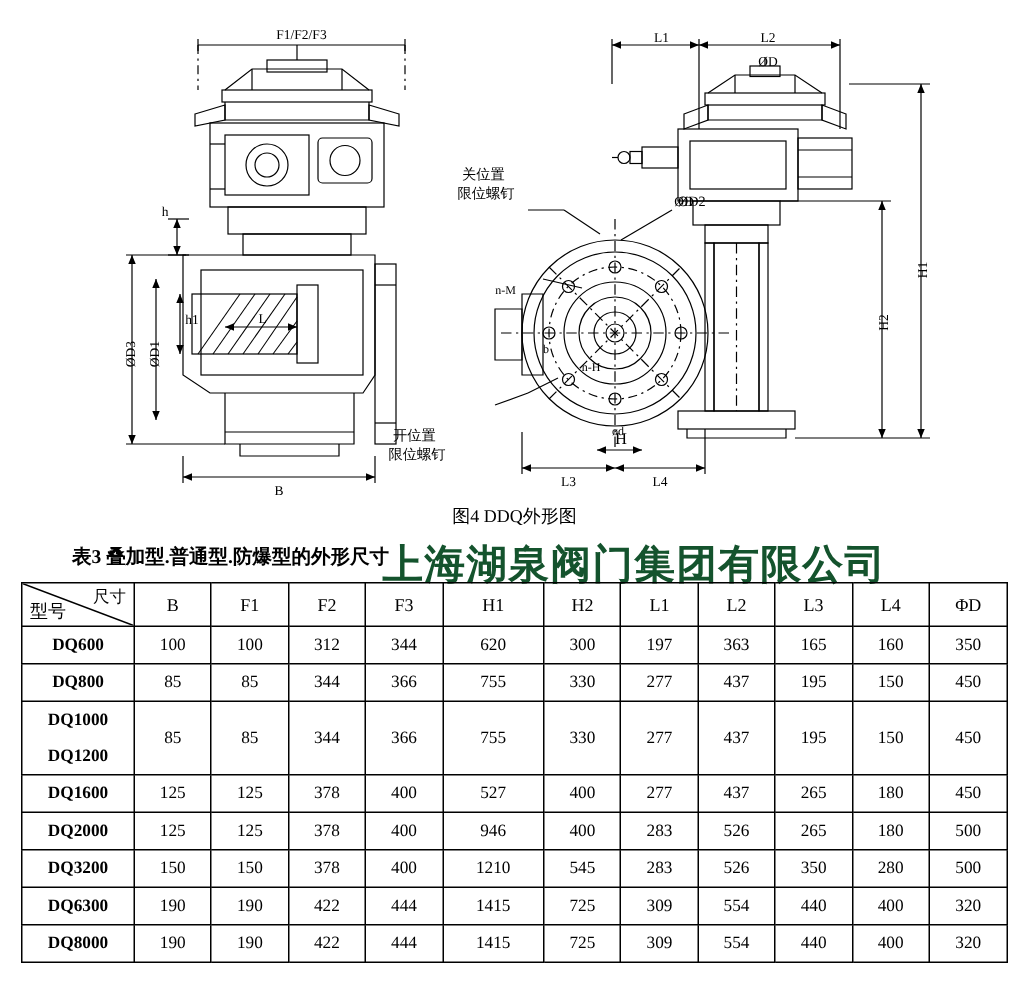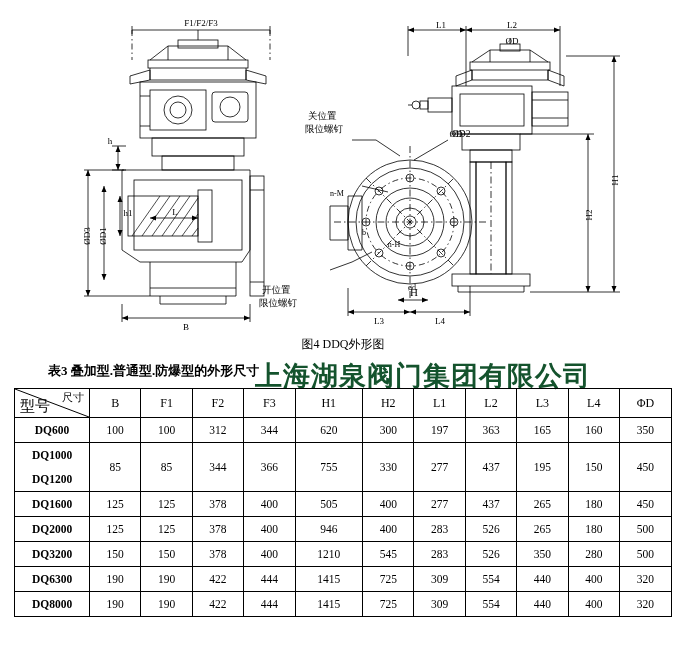--- a/index.html
+++ b/index.html
@@ -21,21 +21,21 @@
   .tbl-title{position:absolute;left:48px;top:362px;font-size:13px;font-weight:bold;}
 
   
   .tbl-wrap{position:absolute;left:14px;top:388px;width:658px;}
   table{border-collapse:collapse;width:658px;font-size:11.5px;}
   table td,table th{border:1px solid #000;text-align:center;padding:0;height:24px;font-weight:normal;}
   .hdr td{height:28px;font-size:12px;}
   .corner{position:relative;width:74px;padding:0;}
   .corner .diag{position:absolute;left:0;top:0;width:100%;height:100%;}
   .corner .t1{position:absolute;right:5px;top:1px;font-size:11px;}
-  .corner .t2{position:absolute;left:5px;bottom:1px;font-size:15px;}
+  .corner .t2{position:absolute;left:5px;bottom:1px;font-size:12px;}
   td.model{width:74px;font-weight:bold;}
   .two-line{line-height:1.05;}
   .two-line div{height:24px;line-height:24px;}
   .note{position:absolute;left:46px;top:642px;font-size:12px;}
 </style>
 </head>
 <body>
 
 <div class="page">
 
@@ -296,20 +296,34 @@
           <td>344</td>
           <td>620</td>
           <td>300</td>
           <td>197</td>
           <td>363</td>
           <td>165</td>
           <td>160</td>
           <td>350</td>
         </tr>
 
+        <tr>
+          <td class="model">DQ800</td>
+          <td>85</td>
+          <td>85</td>
+          <td>344</td>
+          <td>366</td>
+          <td>755</td>
+          <td>330</td>
+          <td>277</td>
+          <td>437</td>
+          <td>195</td>
+          <td>150</td>
+          <td>450</td>
+        </tr>
 
         <tr>
           <td class="model two-line">
             <div>DQ1000</div>
             <div>DQ1200</div>
           </td>
           <td>85</td>
           <td>85</td>
           <td>344</td>
           <td>366</td>
@@ -321,21 +335,21 @@
           <td>150</td>
           <td>450</td>
         </tr>
 
         <tr>
           <td class="model">DQ1600</td>
           <td>125</td>
           <td>125</td>
           <td>378</td>
           <td>400</td>
-          <td>505</td>
+          <td>527</td>
           <td>400</td>
           <td>277</td>
           <td>437</td>
           <td>265</td>
           <td>180</td>
           <td>450</td>
         </tr>
 
         <tr>
           <td class="model">DQ2000</td>

